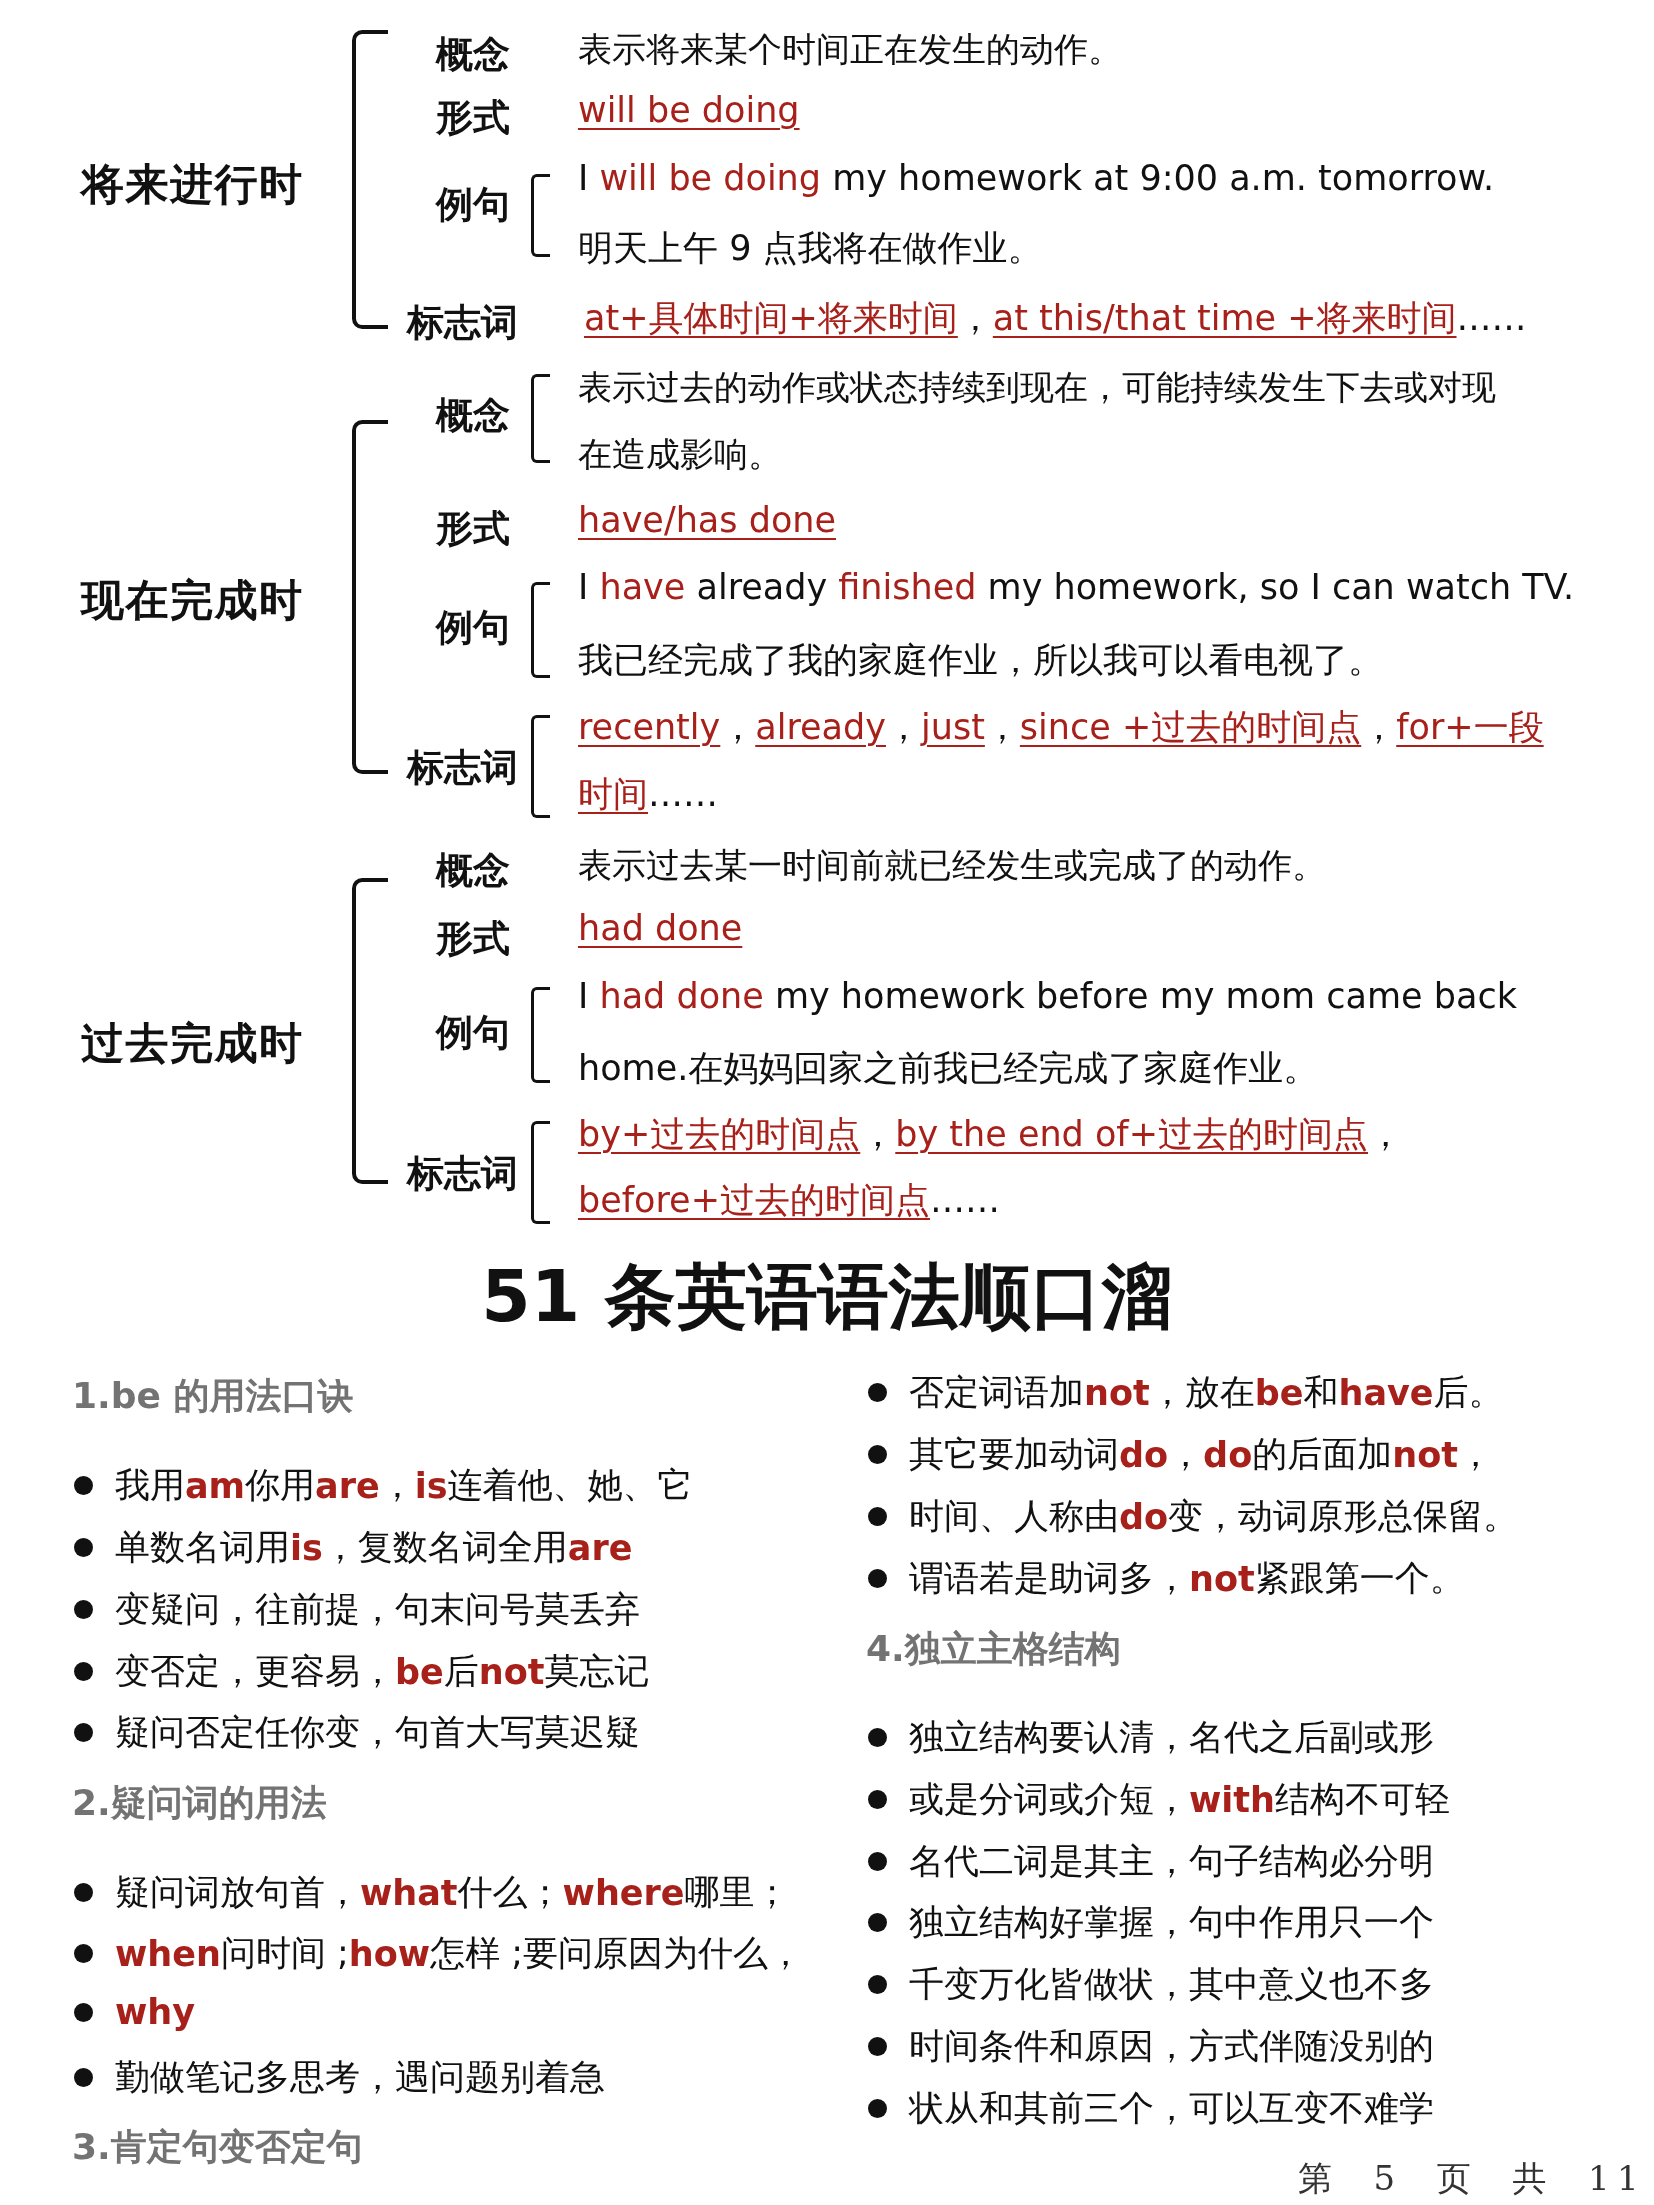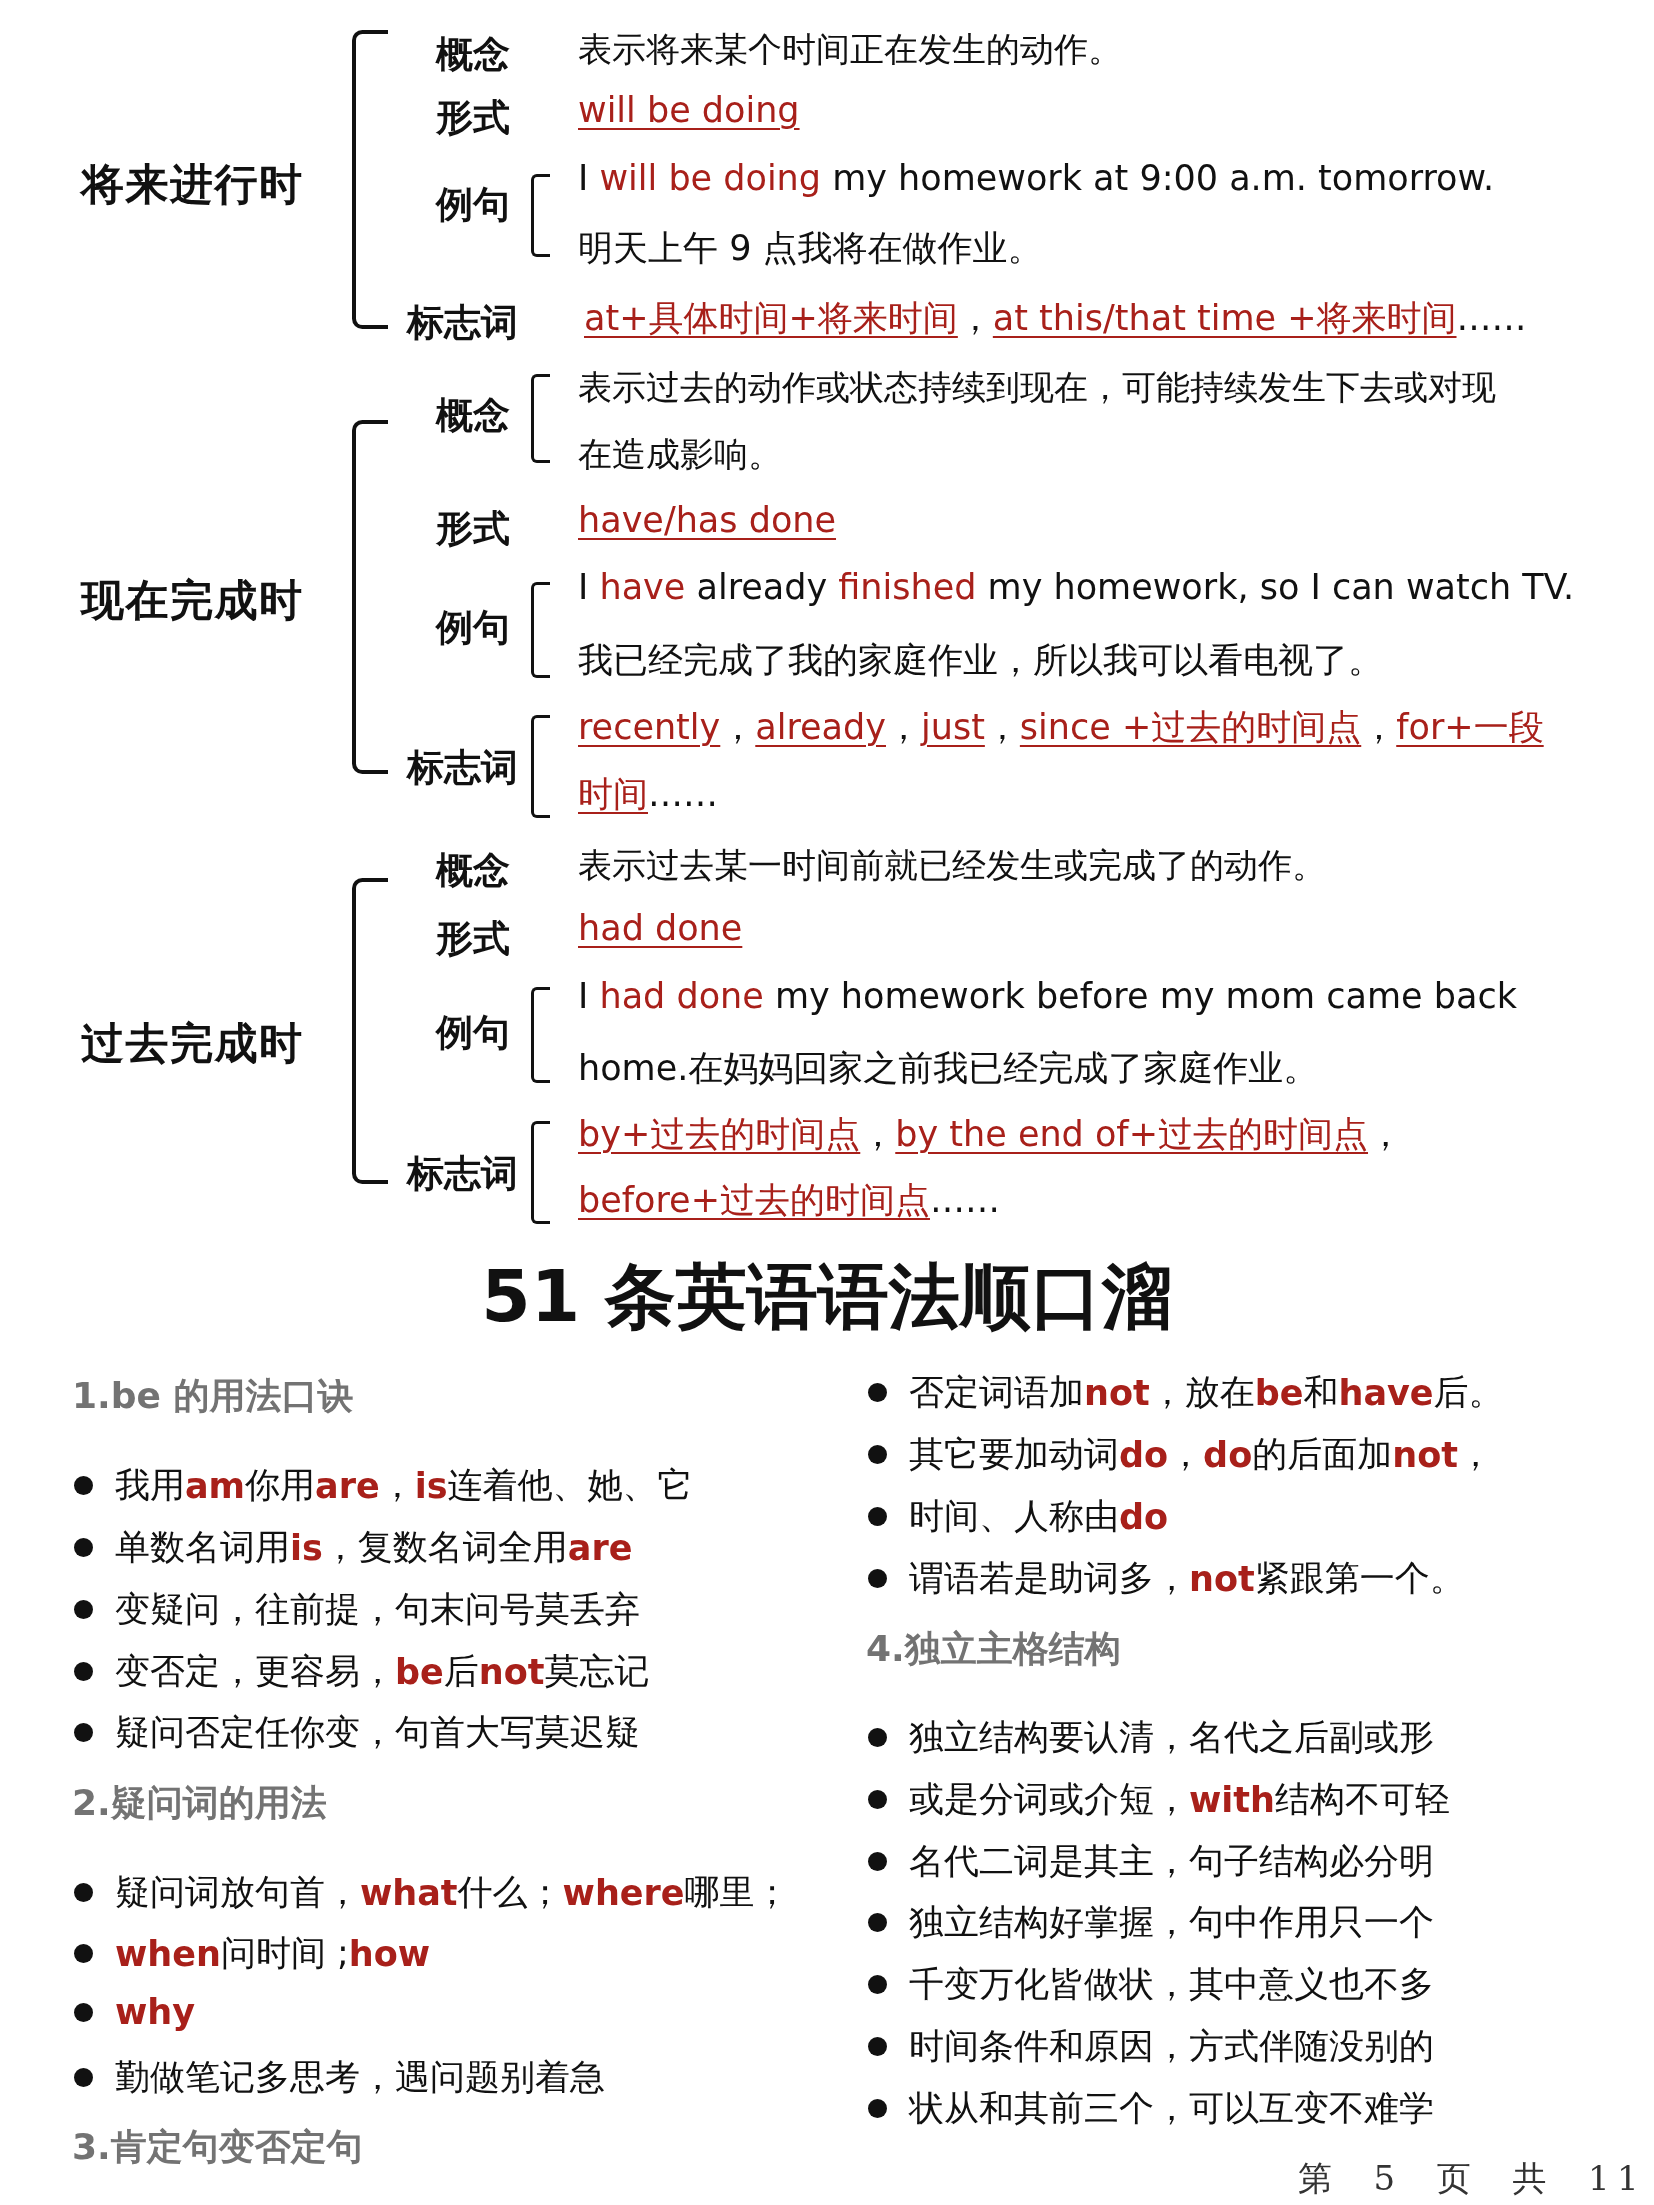--- a/index.html
+++ b/index.html
@@ -138,20 +138,21 @@
       <span class="b">what</span>
       <span>  什么；</span>
       <span class="b">where</span>
       <span>  哪里；</span>
     </div>
   <div class="abs li" style="left:74px;top:1930px;">
       <span class="dot"></span>
       <span class="b">when</span>
       <span>  问时间 ;</span>
       <span class="b">how</span>
+      <span>  怎样 ;要问原因为什么，</span>
     </div>
   <div class="abs li" style="left:74px;top:1992px;">
       <span class="dot"></span>
       <span class="b">why</span>
     </div>
   <div class="abs li" style="left:74px;top:2054px;">
       <span class="dot"></span>
       <span>勤做笔记多思考，遇问题别着急</span>
     </div>
 </div>
@@ -178,20 +179,21 @@
       <span>，</span>
       <span class="b">do</span>
       <span> 的后面加 </span>
       <span class="b">not</span>
       <span>，</span>
     </div>
   <div class="abs li" style="left:868px;top:1493px;">
       <span class="dot"></span>
       <span>时间、人称由 </span>
       <span class="b">do</span>
+      <span> 变，动词原形总保留。</span>
     </div>
   <div class="abs li" style="left:868px;top:1555px;">
       <span class="dot"></span>
       <span>谓语若是助词多，</span>
       <span class="b">not</span>
       <span> 紧跟第一个。</span>
     </div>
 </div>
 
 <div>

